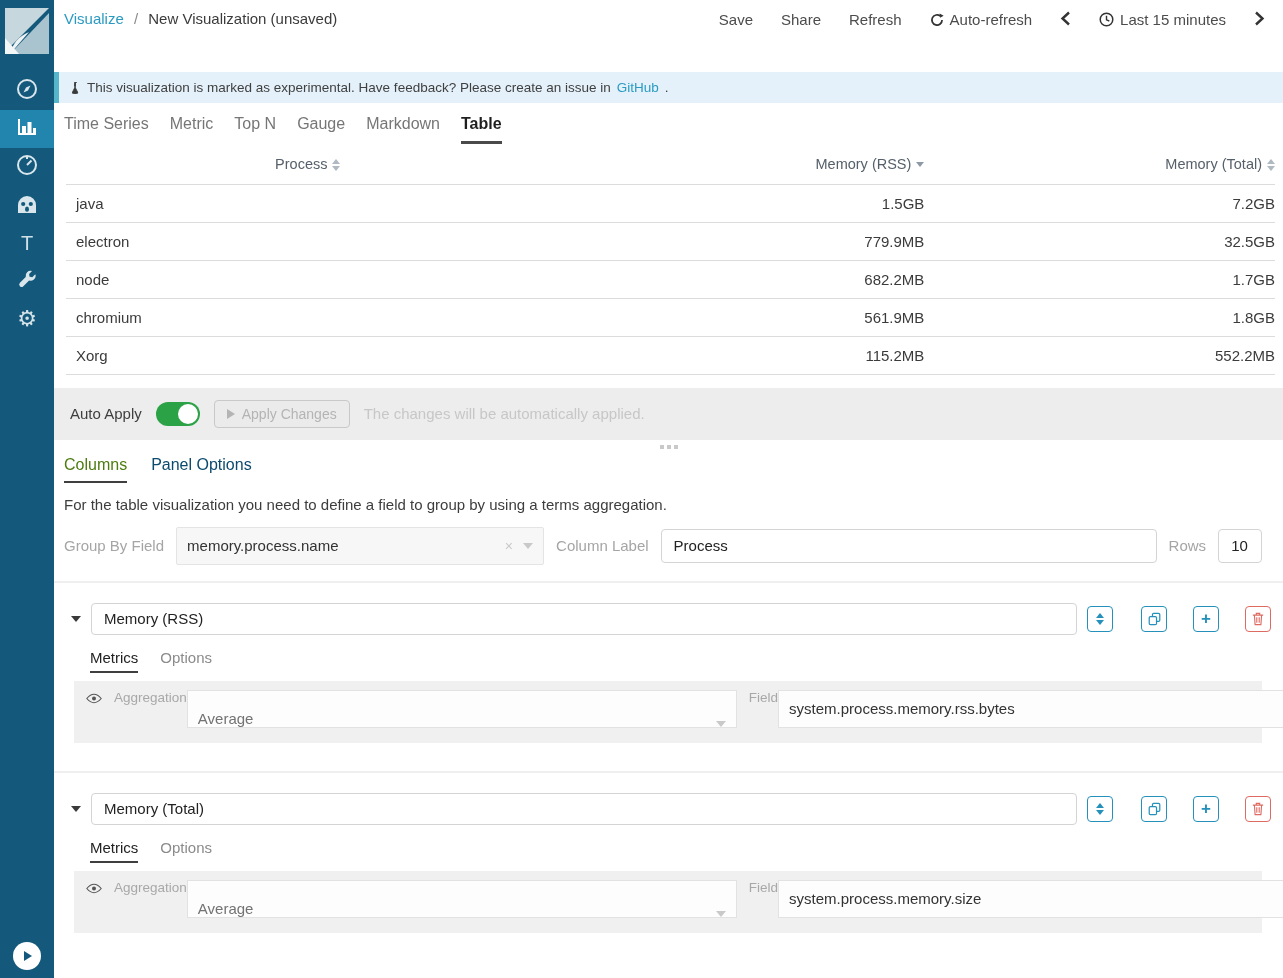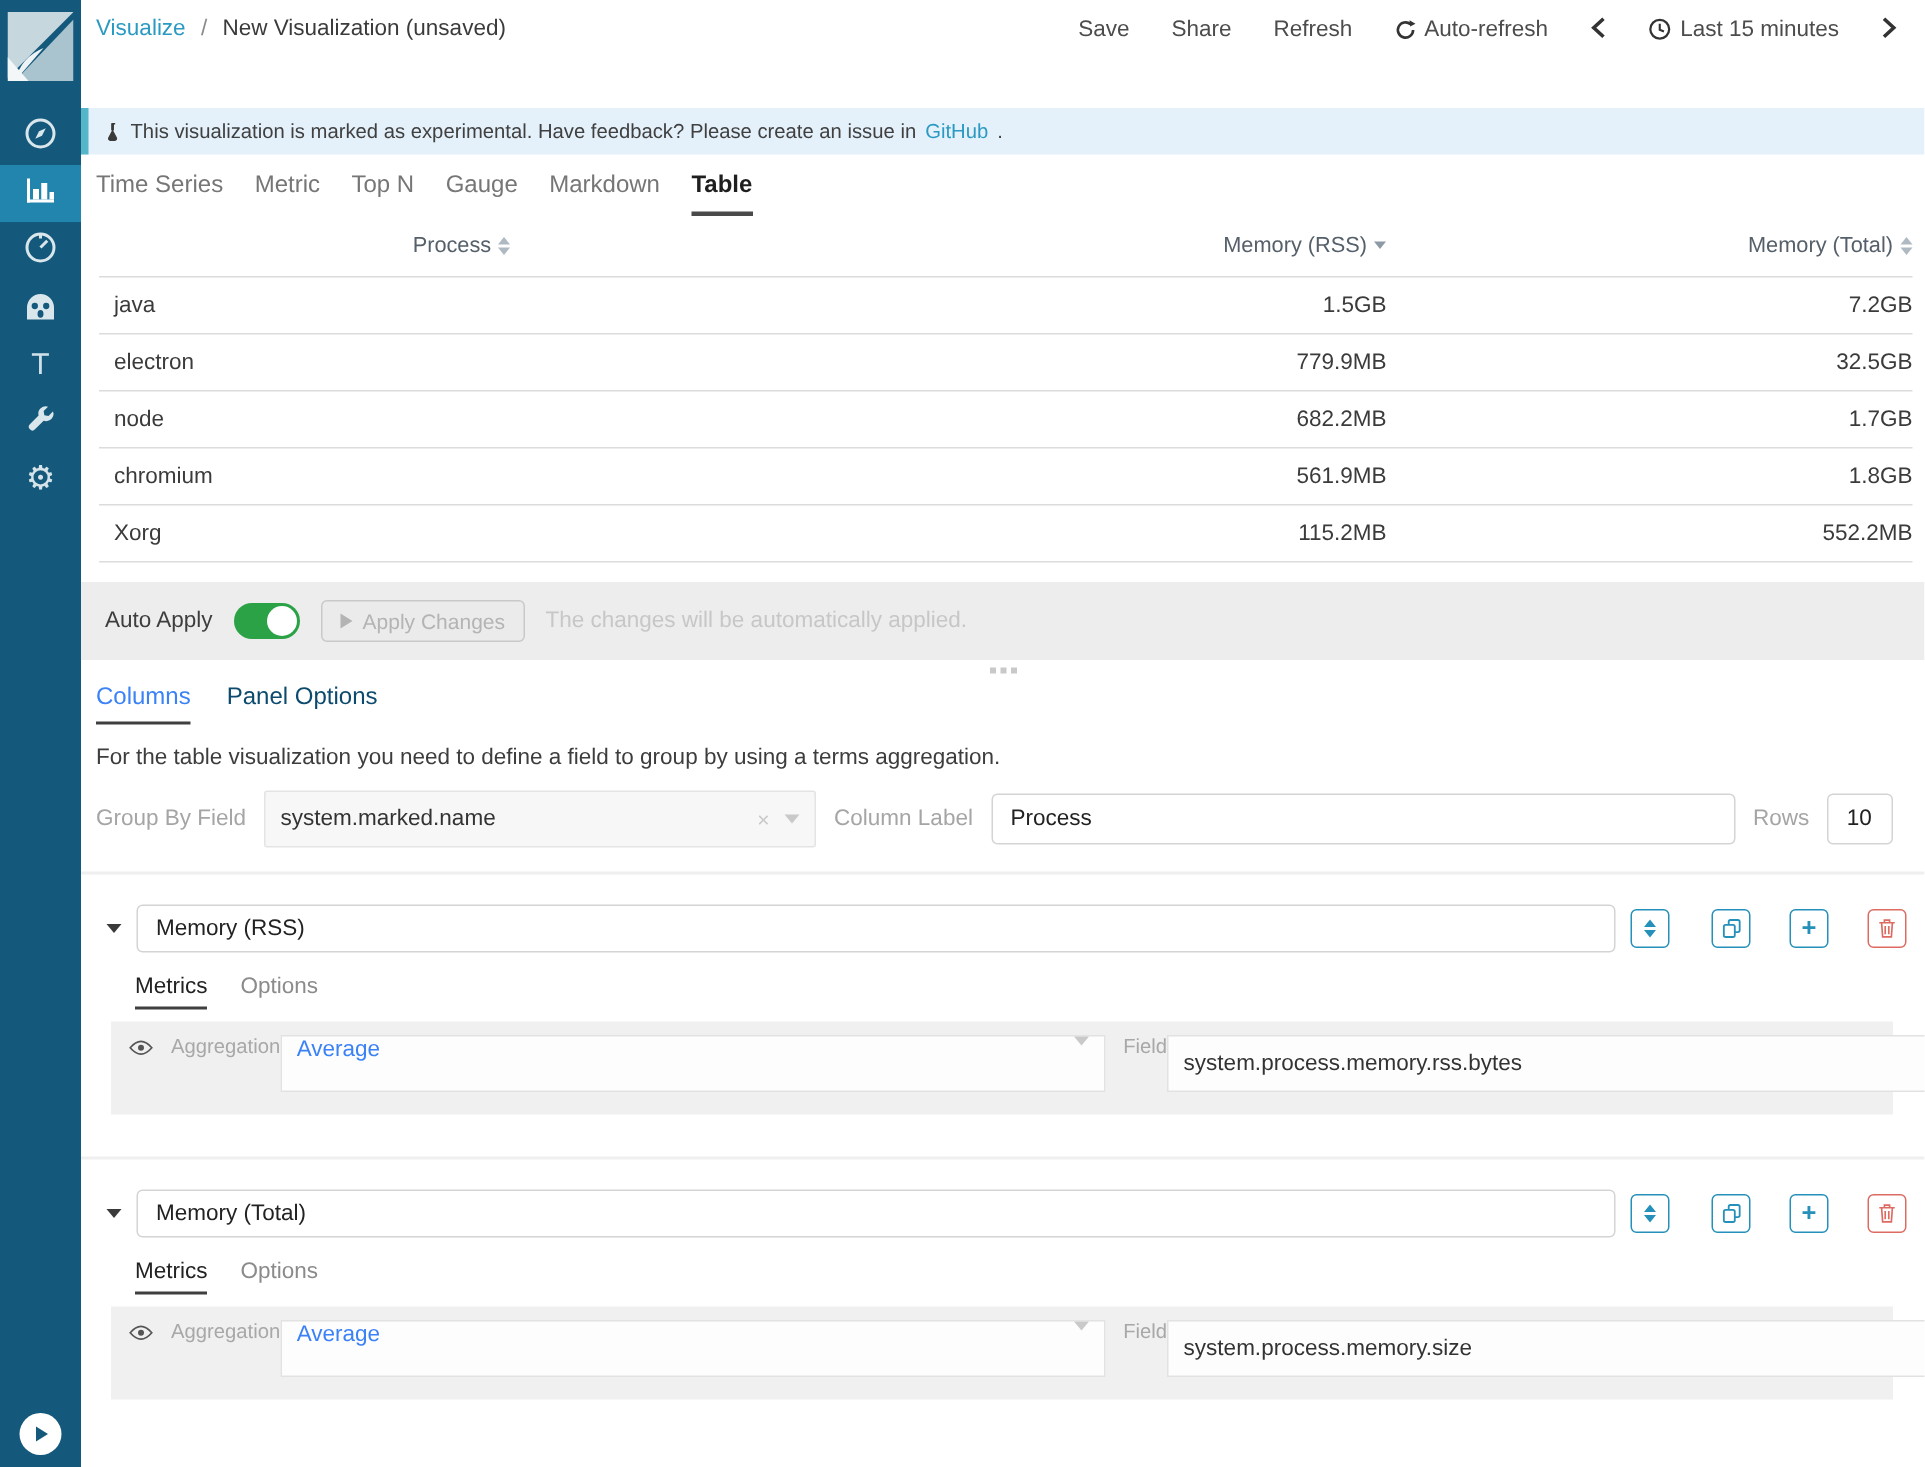--- a/index.html
+++ b/index.html
@@ -61,21 +61,21 @@
     color:#b4b4b4; font-size:14px; display:flex; align-items:center; gap:7px; cursor:default; }
   .apply-btn .play { width:0; height:0; border-top:5px solid transparent; border-bottom:5px solid transparent; border-left:8px solid #b4b4b4; }
   .apply-status { color:#c7c7c7; font-size:15px; }
 
   
   .drag-handle { display:flex; justify-content:center; gap:3px; padding:5px 0 3px; cursor:ns-resize; }
   .drag-handle span { width:4px; height:4px; background:#c9c9c9; display:block; }
 
   .panel-tabs { display:flex; gap:24px; padding-left:10px; font-size:16px; margin-top:4px; }
   .panel-tab { color:#0c4a6e; padding-bottom:7px; cursor:pointer; }
-  .panel-tab.active { color:#3b82f6; border-bottom:2px solid #3f3f3f; }
+  .panel-tab.active { color:#4d7c0f; border-bottom:2px solid #3f3f3f; }
 
   .panel-desc { padding-left:10px; margin-top:13px; font-size:15px; color:#3d3d3d; }
 
   .form-row { display:flex; align-items:center; gap:12px; padding-left:10px; margin-top:14px; }
   .g-label { color:#a5a5a5; font-size:15px; white-space:nowrap; }
   .select-box { width:368px; height:38px; background:#f7f7f7; border:1px solid #e4e4e4; border-radius:2px;
     display:flex; align-items:center; padding:0 10px; font-size:15px; color:#333; cursor:pointer; }
   .select-box .val { flex:1; }
   .combo-x { color:#c9c9c9; font-size:14px; margin-right:10px; cursor:pointer; }
   .caret-dn { width:0; height:0; border-left:5px solid transparent; border-right:5px solid transparent; border-top:6px solid #c9c9c9; cursor:pointer; }
@@ -103,22 +103,22 @@
   .updown .d { width:0; height:0; border-left:4px solid transparent; border-right:4px solid transparent; border-top:5px solid #2590ba; }
 
   .metric-tabs { display:flex; gap:22px; font-size:15px; margin:14px 0 0 24px; }
   .metric-tab { color:#8b8b8b; padding-bottom:5px; cursor:pointer; }
   .metric-tab.active { color:#222; border-bottom:2px solid #3f3f3f; }
 
   .agg-panel { background:#f0f0f0; margin:8px 9px 0 8px; padding:9px 12px 14px; display:flex; gap:12px; align-items:flex-start; }
   .eye-wrap { margin-top:3px; cursor:pointer; display:flex; }
   .field-group { display:flex; }
   .field-group .fg-label { font-size:13.5px; color:#a8a8a8; margin-bottom:5px; }
-  .agg-select { width:550px; height:38px; background:#fdfdfd; border:1px solid #e2e2e2; display:flex; align-items:flex-start;
-    padding:0 10px; font-size:15px; color:#3b82f6; cursor:pointer; }
+  .agg-select { width:550px; height:38px; background:#fdfdfd; border:1px solid #e2e2e2; display:flex; align-items:flex-end;
+    padding:0 10px; font-size:15px; color:#737373; cursor:pointer; }
   .agg-select .val { flex:1; }
   .field-combo { width:552px; height:38px; background:#fdfdfd; border:1px solid #e2e2e2; display:flex; align-items:center;
     padding:0 10px; font-size:15px; color:#333; cursor:pointer; }
   .field-combo .val { flex:1; }
   .panel-add { width:24px; height:24px; margin-top:15px; }
 </style>
 </head>
 <body>
 
 <div class="sidebar">
@@ -320,21 +320,21 @@
   <div class="panel-tabs">
     <span class="panel-tab active">Columns</span>
     <span class="panel-tab">Panel Options</span>
   </div>
 
   <div class="panel-desc">For the table visualization you need to define a field to group by using a terms aggregation.</div>
 
   <div class="form-row">
     <span class="g-label">Group By Field</span>
     <div class="select-box">
-      <span class="val">system.marked.name</span>
+      <span class="val">memory.process.name</span>
       <span class="combo-x">×</span>
       <span class="caret-dn"></span>
     </div>
     <span class="g-label">Column Label</span>
     <input class="text-input col-label-input" value="Process" style="">
     <span class="g-label">Rows</span>
     <input class="text-input rows-input" value="10" style="">
   </div>
 
   <div class="divider"></div>

